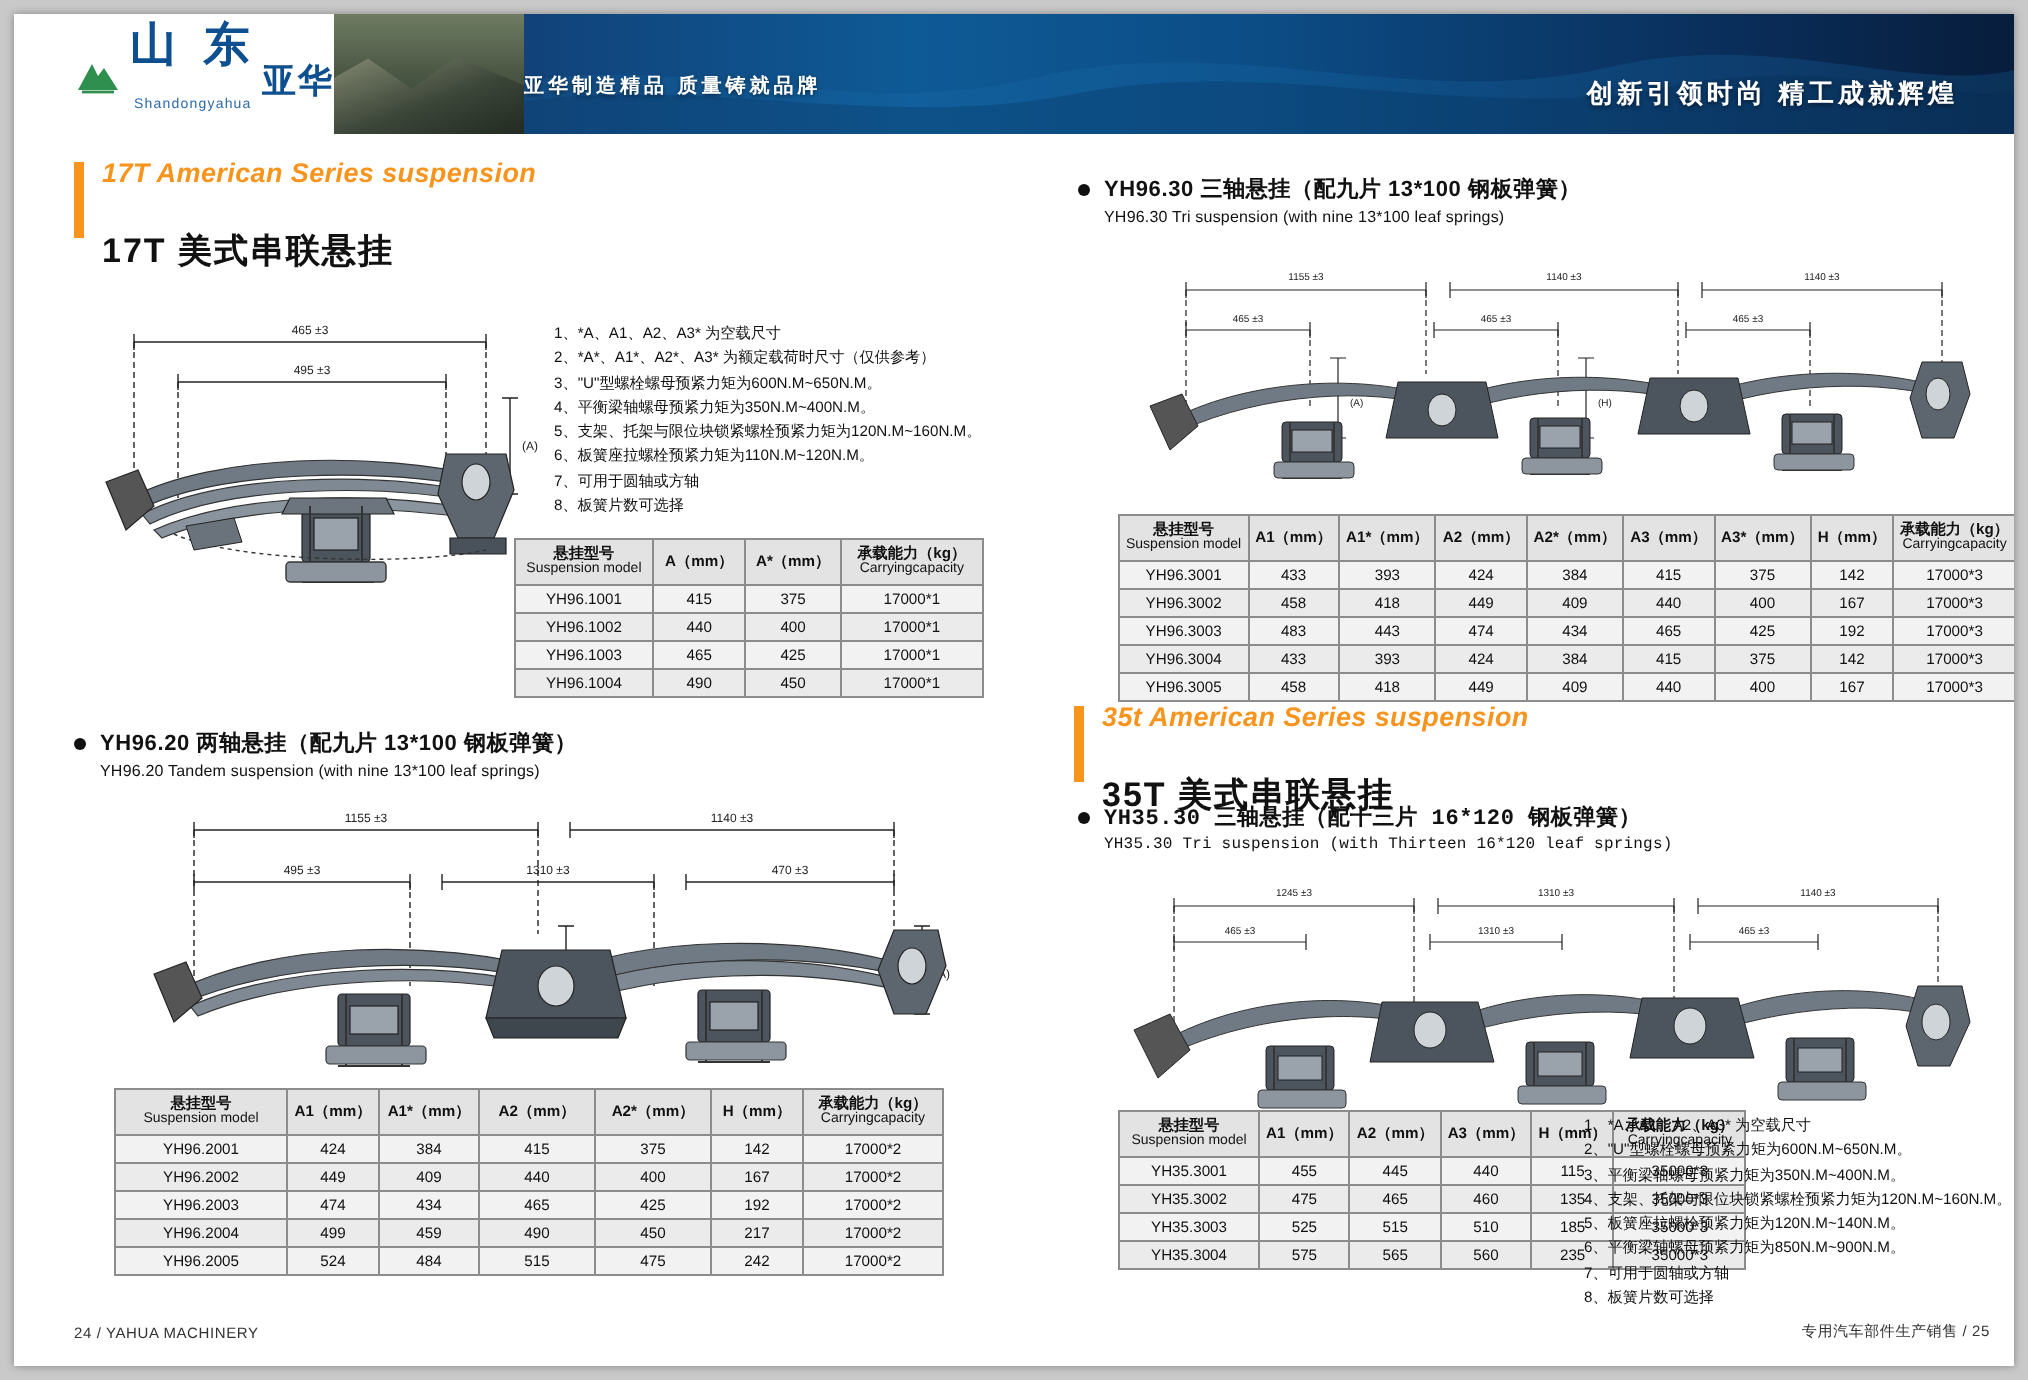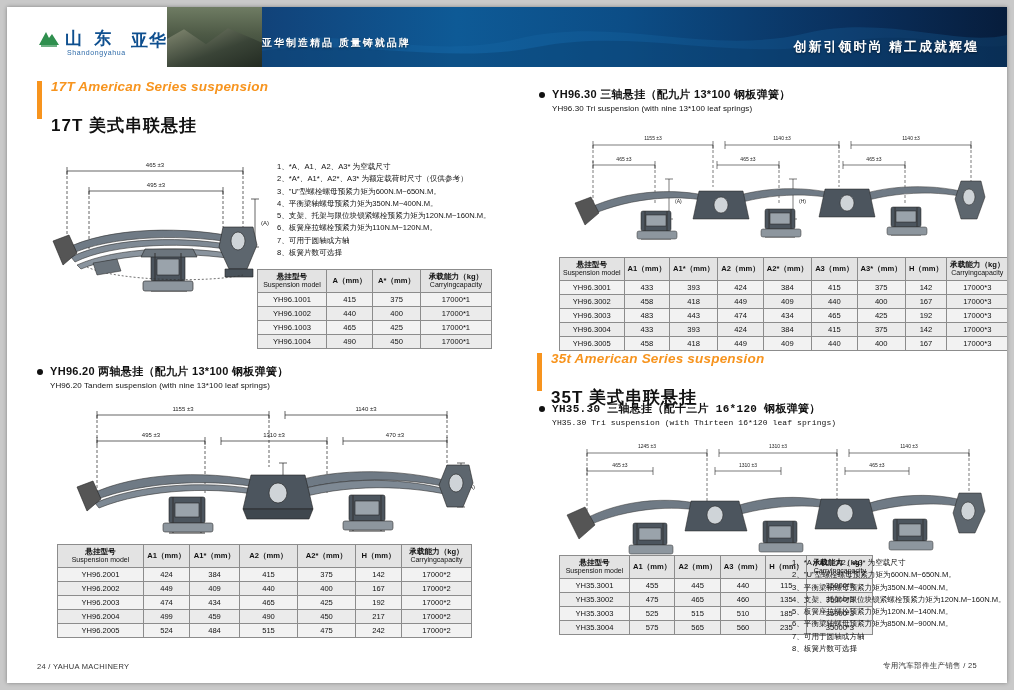--- a/index.html
+++ b/index.html
@@ -46,22 +46,22 @@
     position:absolute; left:255px; top:29px; z-index:5;
     color:#ffffff; font-size:10px; letter-spacing:2px; font-weight:bold;
     text-shadow:0 1px 2px rgba(0,0,0,.5);
   }
   .banner .slogan2 {
     position:absolute; right:28px; top:31px; z-index:5;
     color:#ffffff; font-size:13px; letter-spacing:2px; font-weight:bold;
     text-shadow:0 1px 2px rgba(0,0,0,.5);
   }
   .logo-cn {
-    position:absolute; left:58px; top:20px; z-index:6;
-    font-family:"Liberation Serif", serif; font-size:17px; font-weight:bold;
+    position:absolute; left:58px; top:0; z-index:6;
+    font-family:"Liberation Serif", serif; font-size:23px; font-weight:bold;
     color:#0e4f8f; letter-spacing:4px;text-align:center;
   }
   .logo-pinyin {
     position:absolute; left:60px; top:42px; z-index:6;
     font-size:7px; color:#2d6aa8; letter-spacing:.6px;
   }
   .logo-mark {
     position:absolute; left:30px; top:20px; z-index:6; width:24px; height:24px;
   }
   .logo-yahua {
@@ -114,21 +114,21 @@
 
   
   .draw { position:relative; }
   .draw svg { display:block; }
 
   
   .foot-l {
     position:absolute; left:30px; bottom:12px; font-size:7.5px; color:#333; letter-spacing:.3px;
   }
   .foot-r {
-    position:absolute; right:30px; bottom:12px; font-size:7.5px; color:#333; letter-spacing:.3px;
+    position:absolute; right:12px; bottom:12px; font-size:7.5px; color:#333; letter-spacing:.3px;
   }
   .dimtxt { font-size:6px; fill:#222; font-family:"Liberation Sans", sans-serif; }
   .dimtxt-s { font-size:5px; fill:#222; font-family:"Liberation Sans", sans-serif; }
 </style>
 </head>
 <body>
 
 <div class="page">
 
   <div class="banner">

